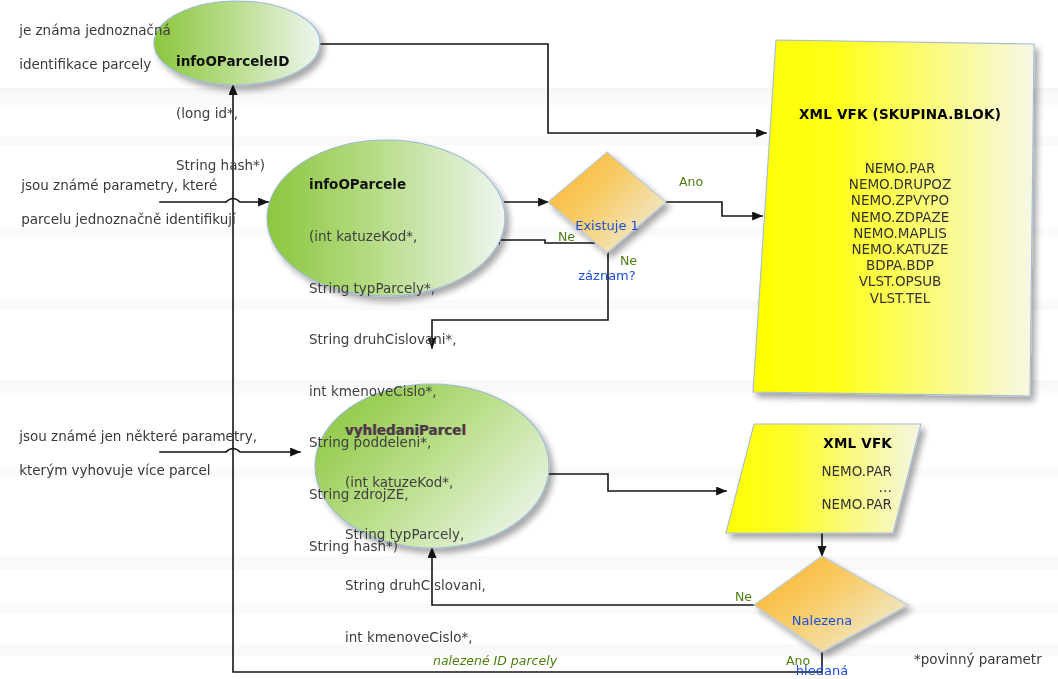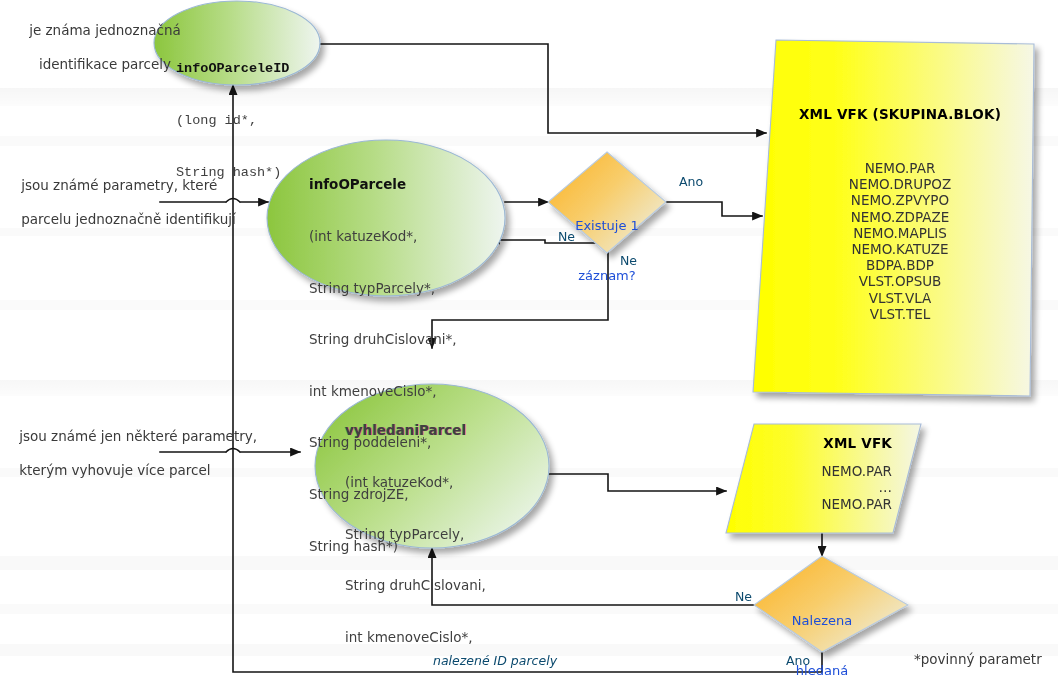--- a/index.html
+++ b/index.html
@@ -8,21 +8,21 @@
   #stage{position:relative;width:1058px;height:679px;overflow:hidden;background:#fff;}
   #stage svg{position:absolute;left:0;top:0;}
   .lbl{position:absolute;color:#3a3a3a;font-size:13.5px;line-height:17px;white-space:pre;}
   .shp-txt{position:absolute;text-align:center;color:#333;font-size:13px;line-height:16.6px;white-space:pre;}
   .ell-txt{position:absolute;color:#3f3f3f;font-size:13.5px;line-height:17.2px;white-space:pre;}
   .ell-title{font-weight:bold;color:#111;}
   .ell-title-glitch{font-weight:bold;color:#404040;
      text-shadow:0.8px 0 rgba(255,0,170,.55), -0.8px 0 rgba(60,190,60,.55);}
   .box-title{font-weight:bold;color:#000;font-size:13.5px;letter-spacing:.2px;}
   .dia-txt{color:#1d4ed8;}
-  .edge-lbl{position:absolute;color:#0c4a6e;font-size:12.5px;white-space:pre;}
+  .edge-lbl{position:absolute;color:#4d7c0f;font-size:12.5px;white-space:pre;}
   .band{position:absolute;left:0;right:0;pointer-events:none;}
 </style>
 </head>
 <body>
 
 <div id="stage">
 
   <div class="band" style="top:88px;height:18px;background:linear-gradient(180deg,rgba(0,0,0,.035),rgba(0,0,0,.012));"></div>
   <div class="band" style="top:136px;height:10px;background:rgba(0,0,0,.02);"></div>
   <div class="band" style="top:228px;height:8px;background:rgba(0,0,0,.018);"></div>
@@ -108,34 +108,34 @@
       <ellipse cx="237" cy="43" rx="83" ry="42" fill="url(#gEll)" stroke="#9bb8d4" stroke-width="1.1"></ellipse>
       <ellipse cx="386" cy="218" rx="119" ry="78" fill="url(#gEll)" stroke="#9bb8d4" stroke-width="1.1"></ellipse>
       <ellipse cx="432" cy="466" rx="117" ry="82" fill="url(#gEll2)" stroke="#9bb8d4" stroke-width="1.1"></ellipse>
       <path d="M776,40 L1034,44 L1030,396 L753,392 Z" fill="url(#gBox)" stroke="#a8bcd8" stroke-width="1.1"></path>
       <path d="M754,424 L921,424 L893,533 L726,533 Z" fill="url(#gBox2)" stroke="#a8bcd8" stroke-width="1.1"></path>
       <path d="M607,152 L666,202 L607,253 L548,202 Z" fill="url(#gDia)" stroke="#b9cbdf" stroke-width="1.1"></path>
       <path d="M822,556 L908,605 L822,652 L754,605 Z" fill="url(#gDia)" stroke="#b9cbdf" stroke-width="1.1"></path>
     </g>
   </svg>
 
-  <div class="lbl" style="left:12px;top:5px;text-align:center;">
+  <div class="lbl" style="left:2px;top:5px;">
     <span>je známa jednoznačná</span><br>
     <span>identifikace parcely</span>
   </div>
   <div class="lbl" style="left:4px;top:160px;">
     <span>jsou známé parametry, které</span><br>
     <span>parcelu jednoznačně identifikují</span>
   </div>
   <div class="lbl" style="left:2px;top:411px;">
     <span>jsou známé jen některé parametry,</span><br>
     <span>kterým vyhovuje více parcel</span>
   </div>
 
-  <div class="ell-txt" style="left:176px;top:26px;font-family:Liberation Mono, monospace;">
+  <div class="ell-txt" style="left:176px;top:19px;">
     <div class="ell-title">infoOParceleID</div>
     <div>(long id*,</div>
     <div>String hash*)</div>
   </div>
 
   <div class="ell-txt" style="left:309px;top:142px;">
     <div class="ell-title">infoOParcele</div>
     <div>(int katuzeKod*,</div>
     <div>String typParcely*,</div>
     <div>String druhCislovani*,</div>
@@ -161,21 +161,20 @@
     <div style="height:38px;"></div>
     <div style="color:#333;font-size:13.5px;line-height:16.2px;">
       <div>NEMO.PAR</div>
       <div>NEMO.DRUPOZ</div>
       <div>NEMO.ZPVYPO</div>
       <div>NEMO.ZDPAZE</div>
       <div>NEMO.MAPLIS</div>
       <div>NEMO.KATUZE</div>
       <div>BDPA.BDP</div>
       <div>VLST.OPSUB</div>
-      <div>VLST.VLA</div>
       <div>VLST.TEL</div>
     </div>
   </div>
 
   <div style="position:absolute;left:752px;top:435px;width:140px;text-align:right;">
     <div class="box-title">XML VFK</div>
     <div style="height:12px;"></div>
     <div style="color:#333;font-size:13.5px;line-height:16.4px;">
       <div>NEMO.PAR</div>
       <div>…</div>

